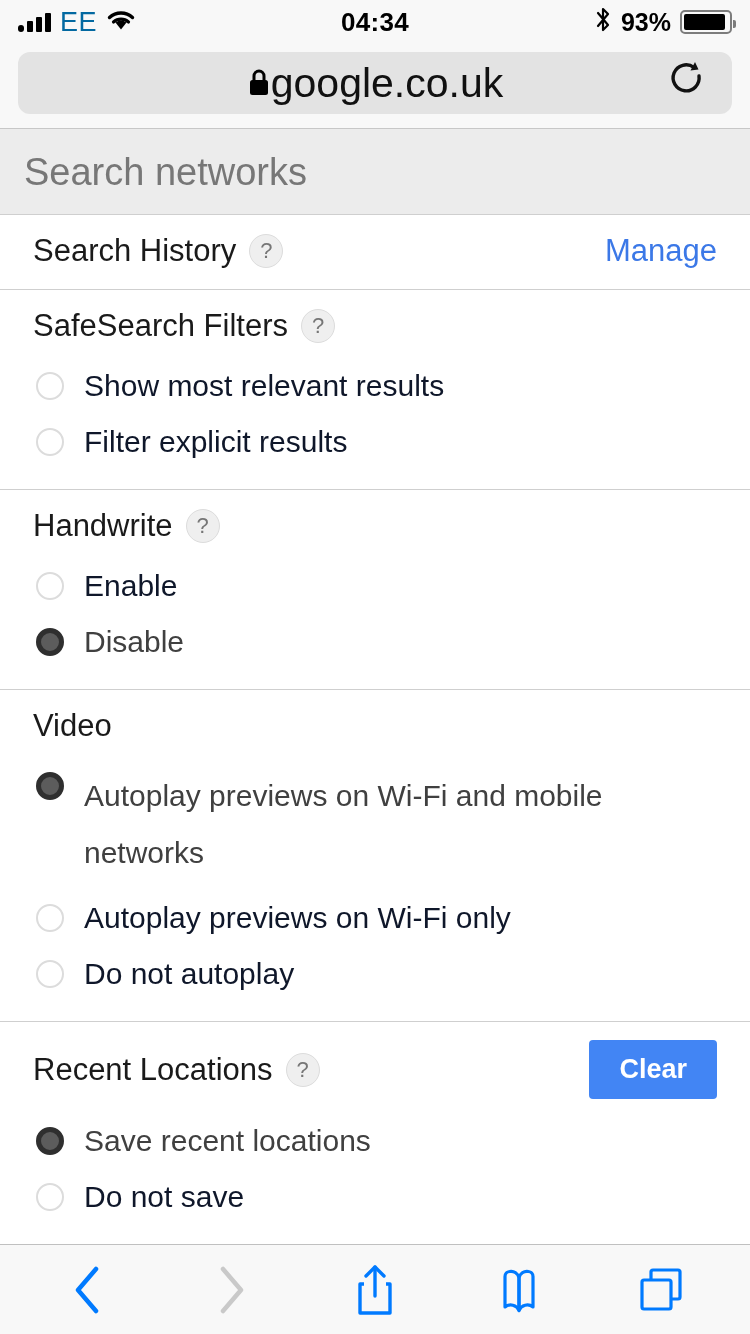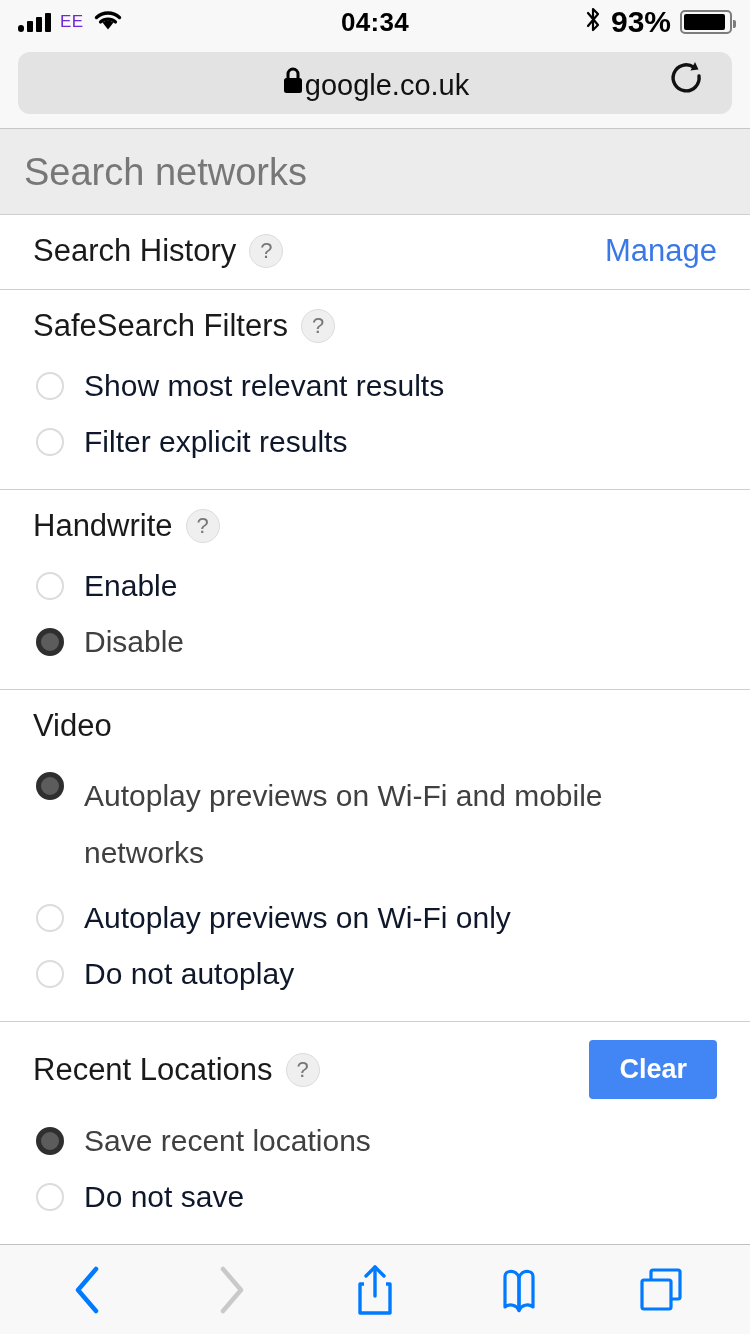--- a/index.html
+++ b/index.html
@@ -22,36 +22,36 @@
   .sb-center {
     position: absolute; left: 0; right: 0; text-align: center;
     font-size: 26px; font-weight: bold; color: #000; letter-spacing: .3px;
   }
   .bars { display: flex; align-items: flex-end; gap: 3px; height: 20px; }
   .bars i { display: block; width: 6px; background: #000; border-radius: 1px; }
   .bars i:nth-child(1) { height: 7px; border-radius: 3px; }
   .bars i:nth-child(2) { height: 11px; }
   .bars i:nth-child(3) { height: 15px; }
   .bars i:nth-child(4) { height: 19px; }
-  .carrier { font-size: 17px; color: #6d28d9; letter-spacing: .5px; }
-  .pct { font-size: 30px; font-weight: 600; color: #000; }
+  .carrier { font-size: 27px; color: #0369a1; letter-spacing: .5px; }
+  .pct { font-size: 25px; font-weight: 600; color: #000; }
   .battery { width: 52px; height: 24px; border: 2px solid #7c7c7c; border-radius: 5px; padding: 2px; position: relative; }
   .battery::after { content:""; position:absolute; right:-6px; top:8px; width:3px; height:8px; background:#7c7c7c; border-radius:0 2px 2px 0; }
   .battery > span { display:block; height:100%; width:93%; background:#000; border-radius:2px; }
 
   
   .urlbar-wrap {
     background: #f8f8f8; padding: 8px 18px 14px;
     border-bottom: 1px solid #c7c7c7; flex: 0 0 auto;
   }
   .urlbar {
     height: 62px; background: #e3e3e3; border-radius: 12px;
     display: flex; align-items: center; justify-content: center; position: relative;
   }
-  .url-text { font-size: 29px; color: #111; display: flex; align-items: flex-end; gap: 0; }
+  .url-text { font-size: 41px; color: #111; display: flex; align-items: center; gap: 0; }
   .reload { position: absolute; right: 24px; top: 50%; transform: translateY(-50%); }
 
   
   .content { flex: 1 1 auto; background: #fff; overflow: hidden; }
   .page-banner {
     background: #ececec; border-bottom: 1px solid #cfcfcf;
     padding: 22px 24px 20px; font-size: 38px; color: #777;
   }
   .section { padding: 18px 33px 20px; border-bottom: 1px solid #cfcfcf; }
   .section.tight { padding-bottom: 22px; }

